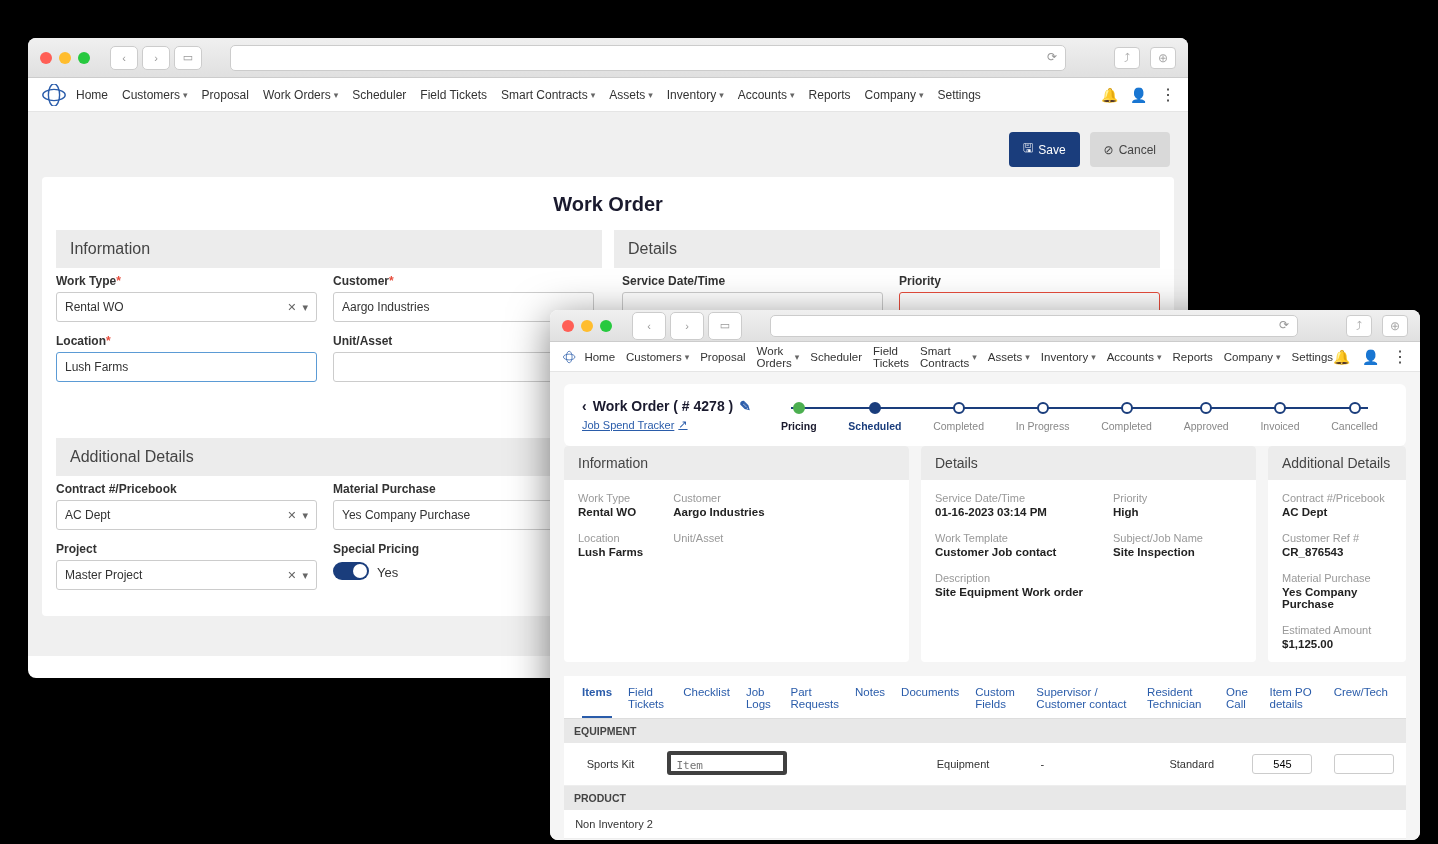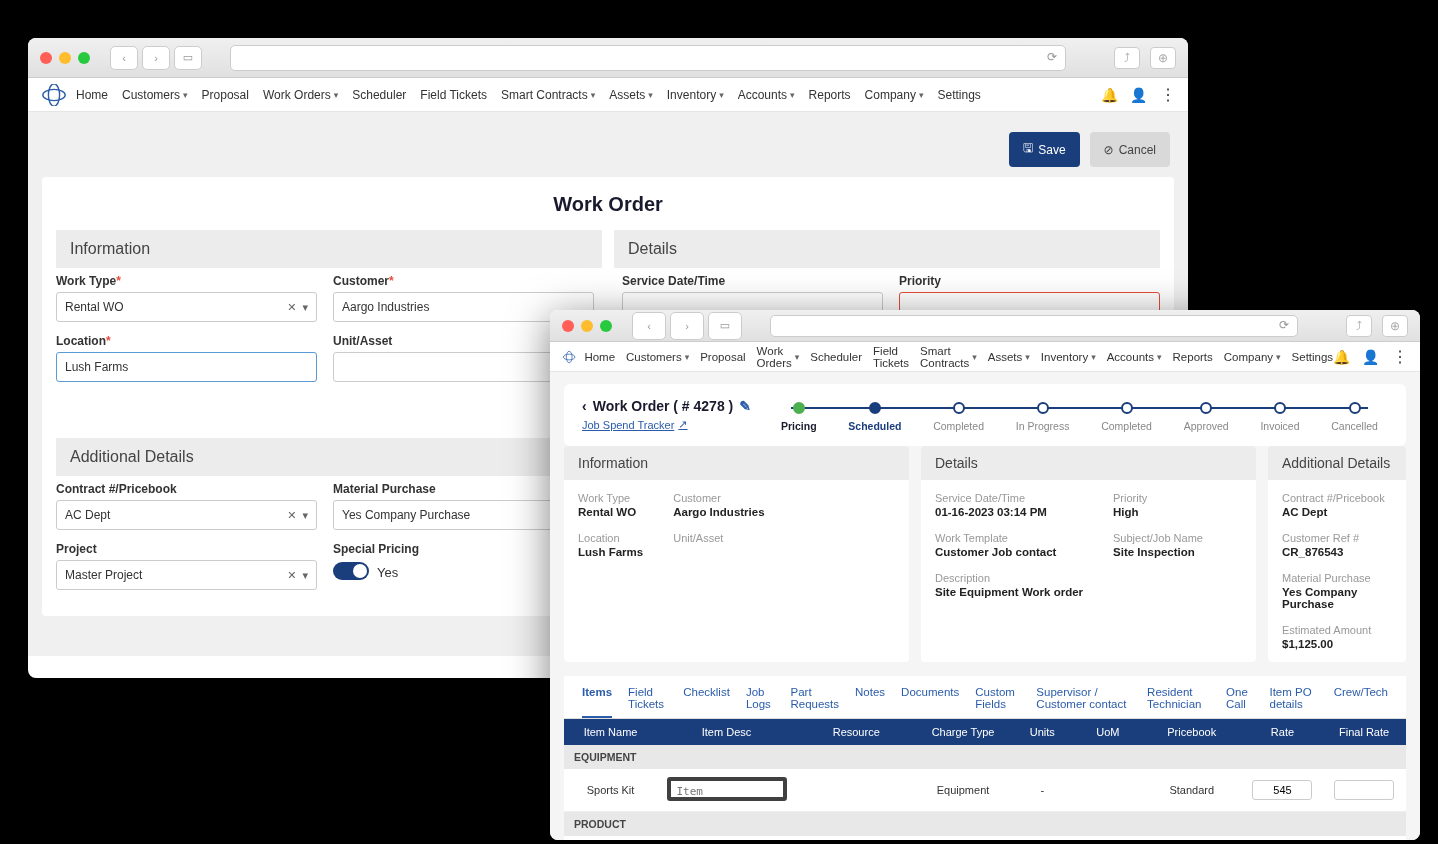--- a/index.html
+++ b/index.html
@@ -526,31 +526,20 @@
         <div class="tab">Documents</div>
         <div class="tab">Custom Fields</div>
         <div class="tab">Supervisor / Customer contact</div>
         <div class="tab">Resident Technician</div>
         <div class="tab">One Call</div>
         <div class="tab">Item PO details</div>
         <div class="tab">Crew/Tech</div>
       </div>
 
   <div class="items-table">
-    <div class="thead">
-      <div class="th c1">Item Name</div>
-      <div class="th c2">Item Desc</div>
-      <div class="th c3">Resource</div>
-      <div class="th c4">Charge Type</div>
-      <div class="th c5">Units</div>
-      <div class="th c6">UoM</div>
-      <div class="th c7">Pricebook</div>
-      <div class="th c8">Rate</div>
-      <div class="th c9">Final Rate</div>
-    </div>
     <div id="tbody">
           <div class="tgroup">EQUIPMENT</div>
           <div class="trow">
             <div class="td c1">Sports Kit</div>
             <div class="td c2"><textarea class="td-input" placeholder="Item Description" style=""></textarea></div>
             <div class="td c3"></div>
             <div class="td c4">Equipment</div>
             <div class="td c5">-</div>
             <div class="td c6"></div>
             <div class="td c7">Standard</div>

